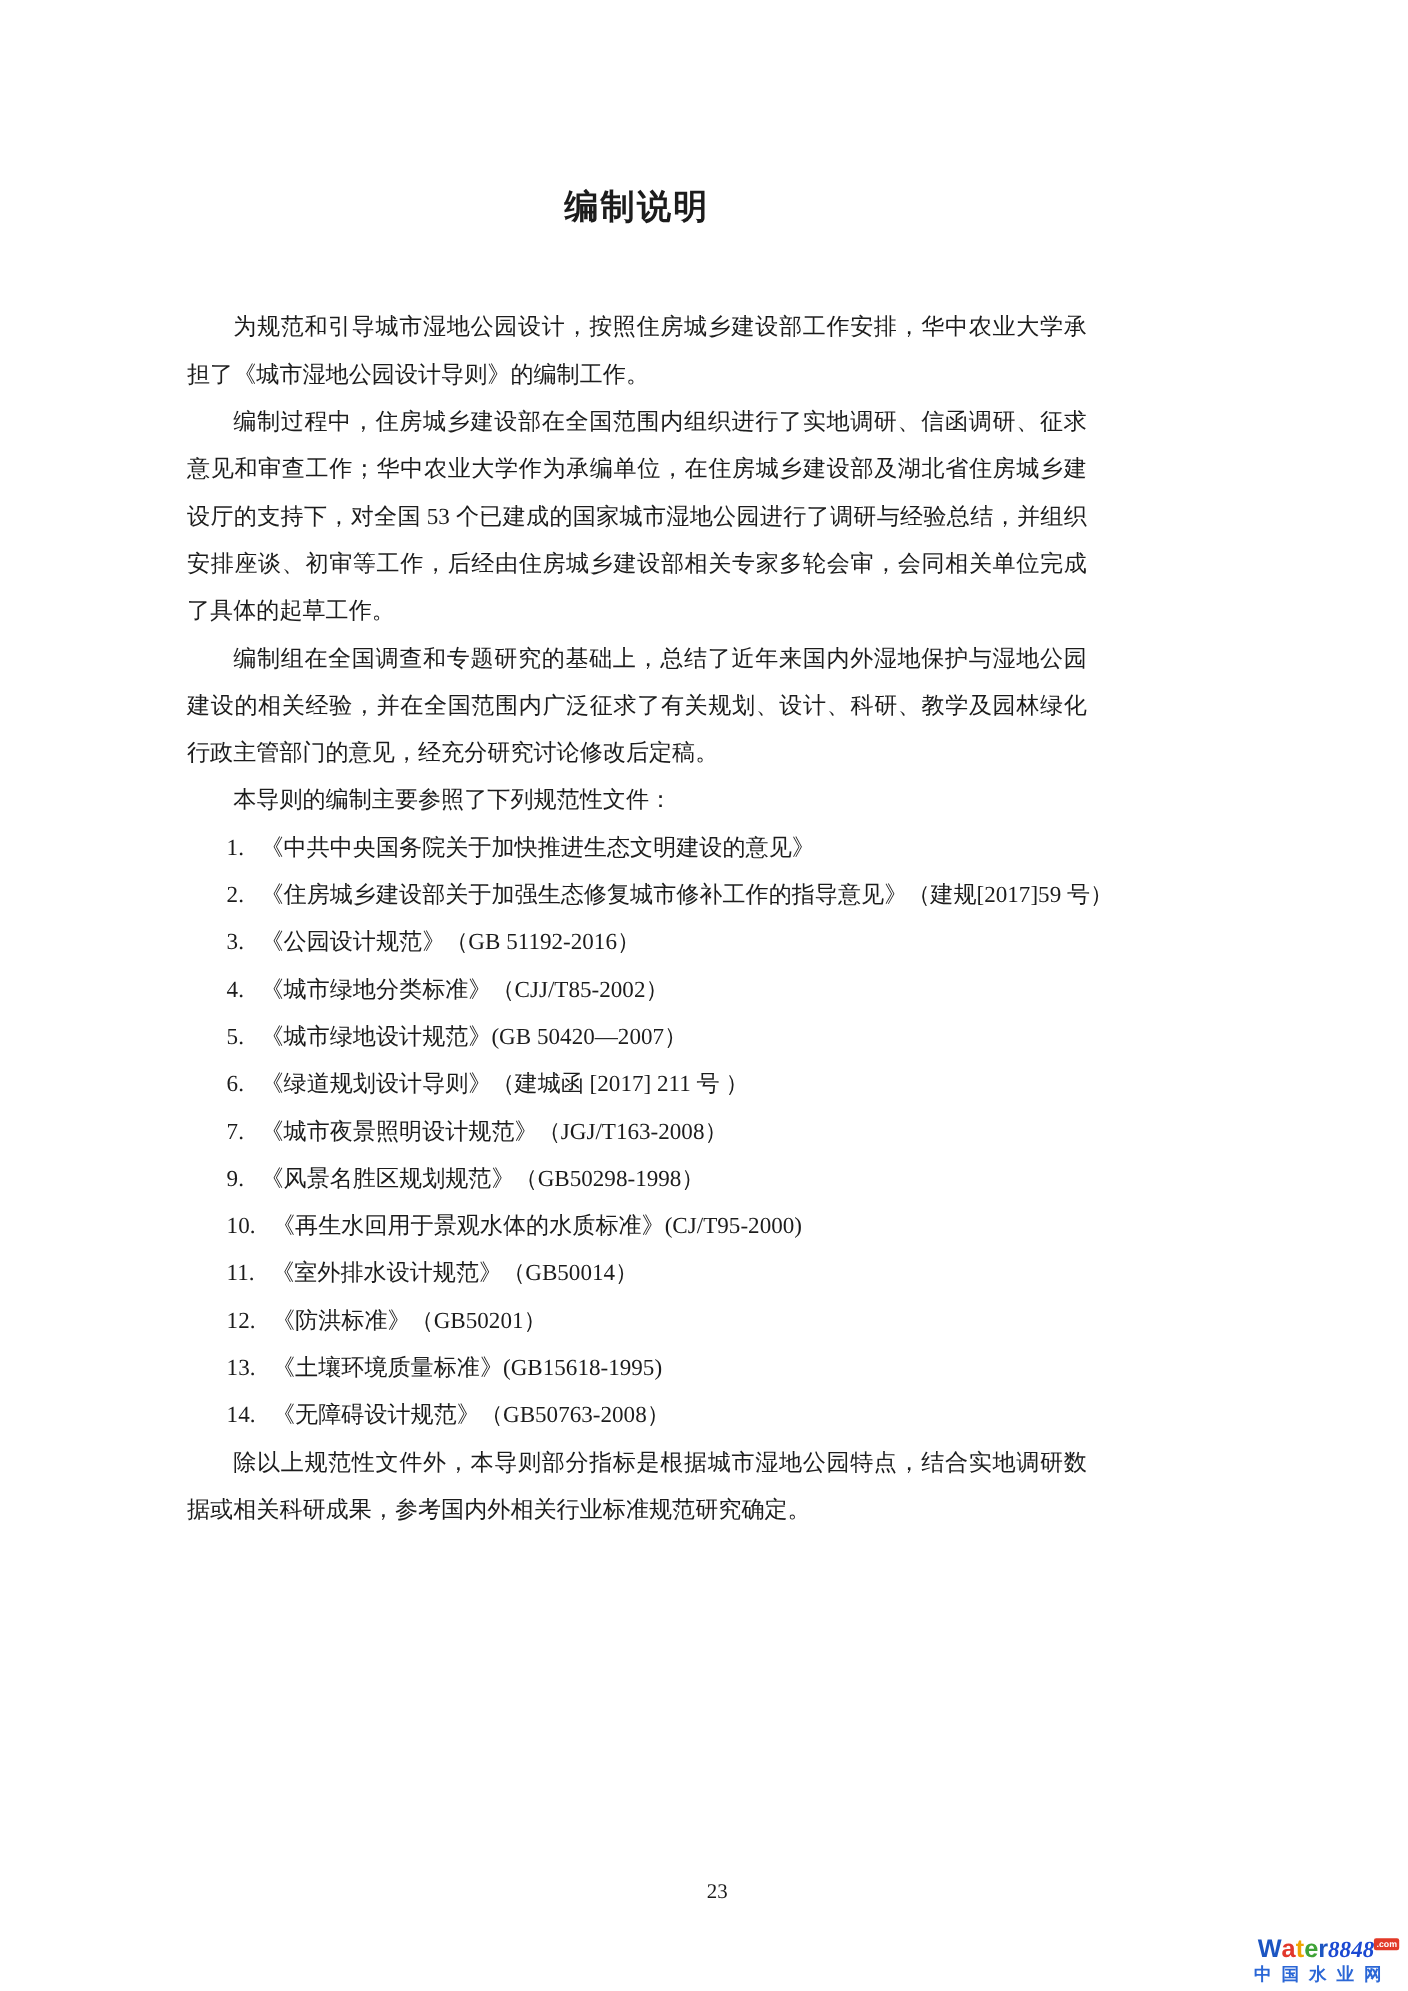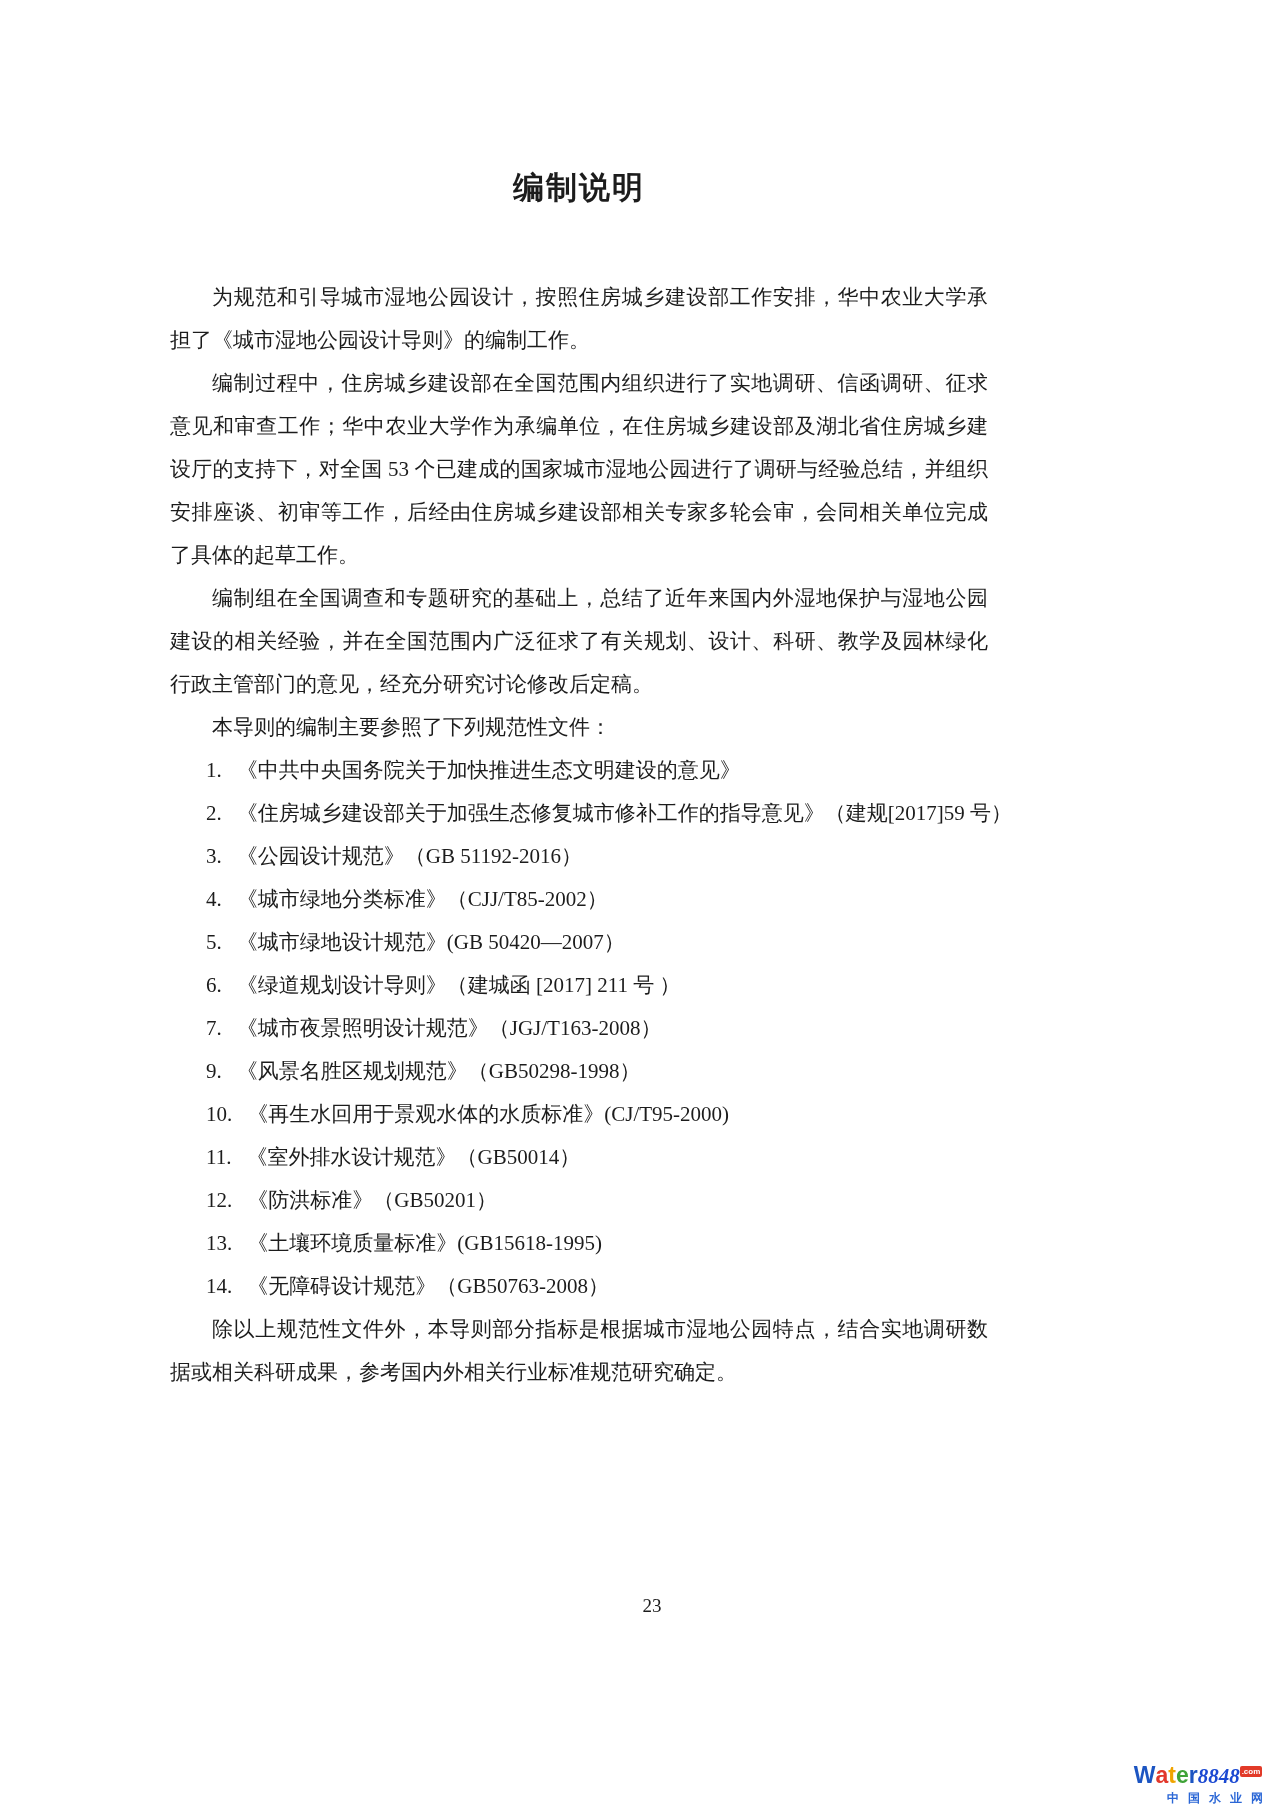--- a/index.html
+++ b/index.html
@@ -40,64 +40,64 @@
     padding-left:36px;
     white-space:nowrap;
   }
   .ref-num {
     display:inline-block;
     margin-right:15px;
   }
   .page-number {
     position:absolute;
     left:0; right:0;
-    top:1595px;
+    top:1709px;
     text-align:center;
     font-size:19px;
     color:#1c1c1c;
     padding-left:24px;
   }
   .watermark {
     position:absolute;
     right:8px; bottom:6px;
     width:148px;
     text-align:center;
     font-family:"Liberation Sans","DejaVu Sans",sans-serif;
     line-height:1;
     user-select:none;
   }
   .wm-brand {
     white-space:nowrap;
     font-weight:bold;
     font-size:23px;
+    text-align:right;
   }
   .wm-letter { display:inline-block; }
   .wm-number {
     font-family:"Liberation Serif","DejaVu Serif",serif;
     font-style:italic;
     font-weight:bold;
     font-size:21px;
   }
   .wm-suffix {
     font-size:8px;
     font-weight:bold;
     color:#ffffff;
     background:#e23a28;
     border-radius:2px;
     padding:1px 2px;
     vertical-align:super;
   }
   .wm-subtitle {
     margin-top:5px;
-    font-size:12px;
+    font-size:16px;
     font-weight:bold;
     letter-spacing:9px;
     text-indent:9px;
     white-space:nowrap;
-    text-align:right;
   }
 </style>
 </head>
 <body>
 
 <div class="page">
 
   <div class="content">
 
     <h1 class="doc-title">编制说明</h1>

